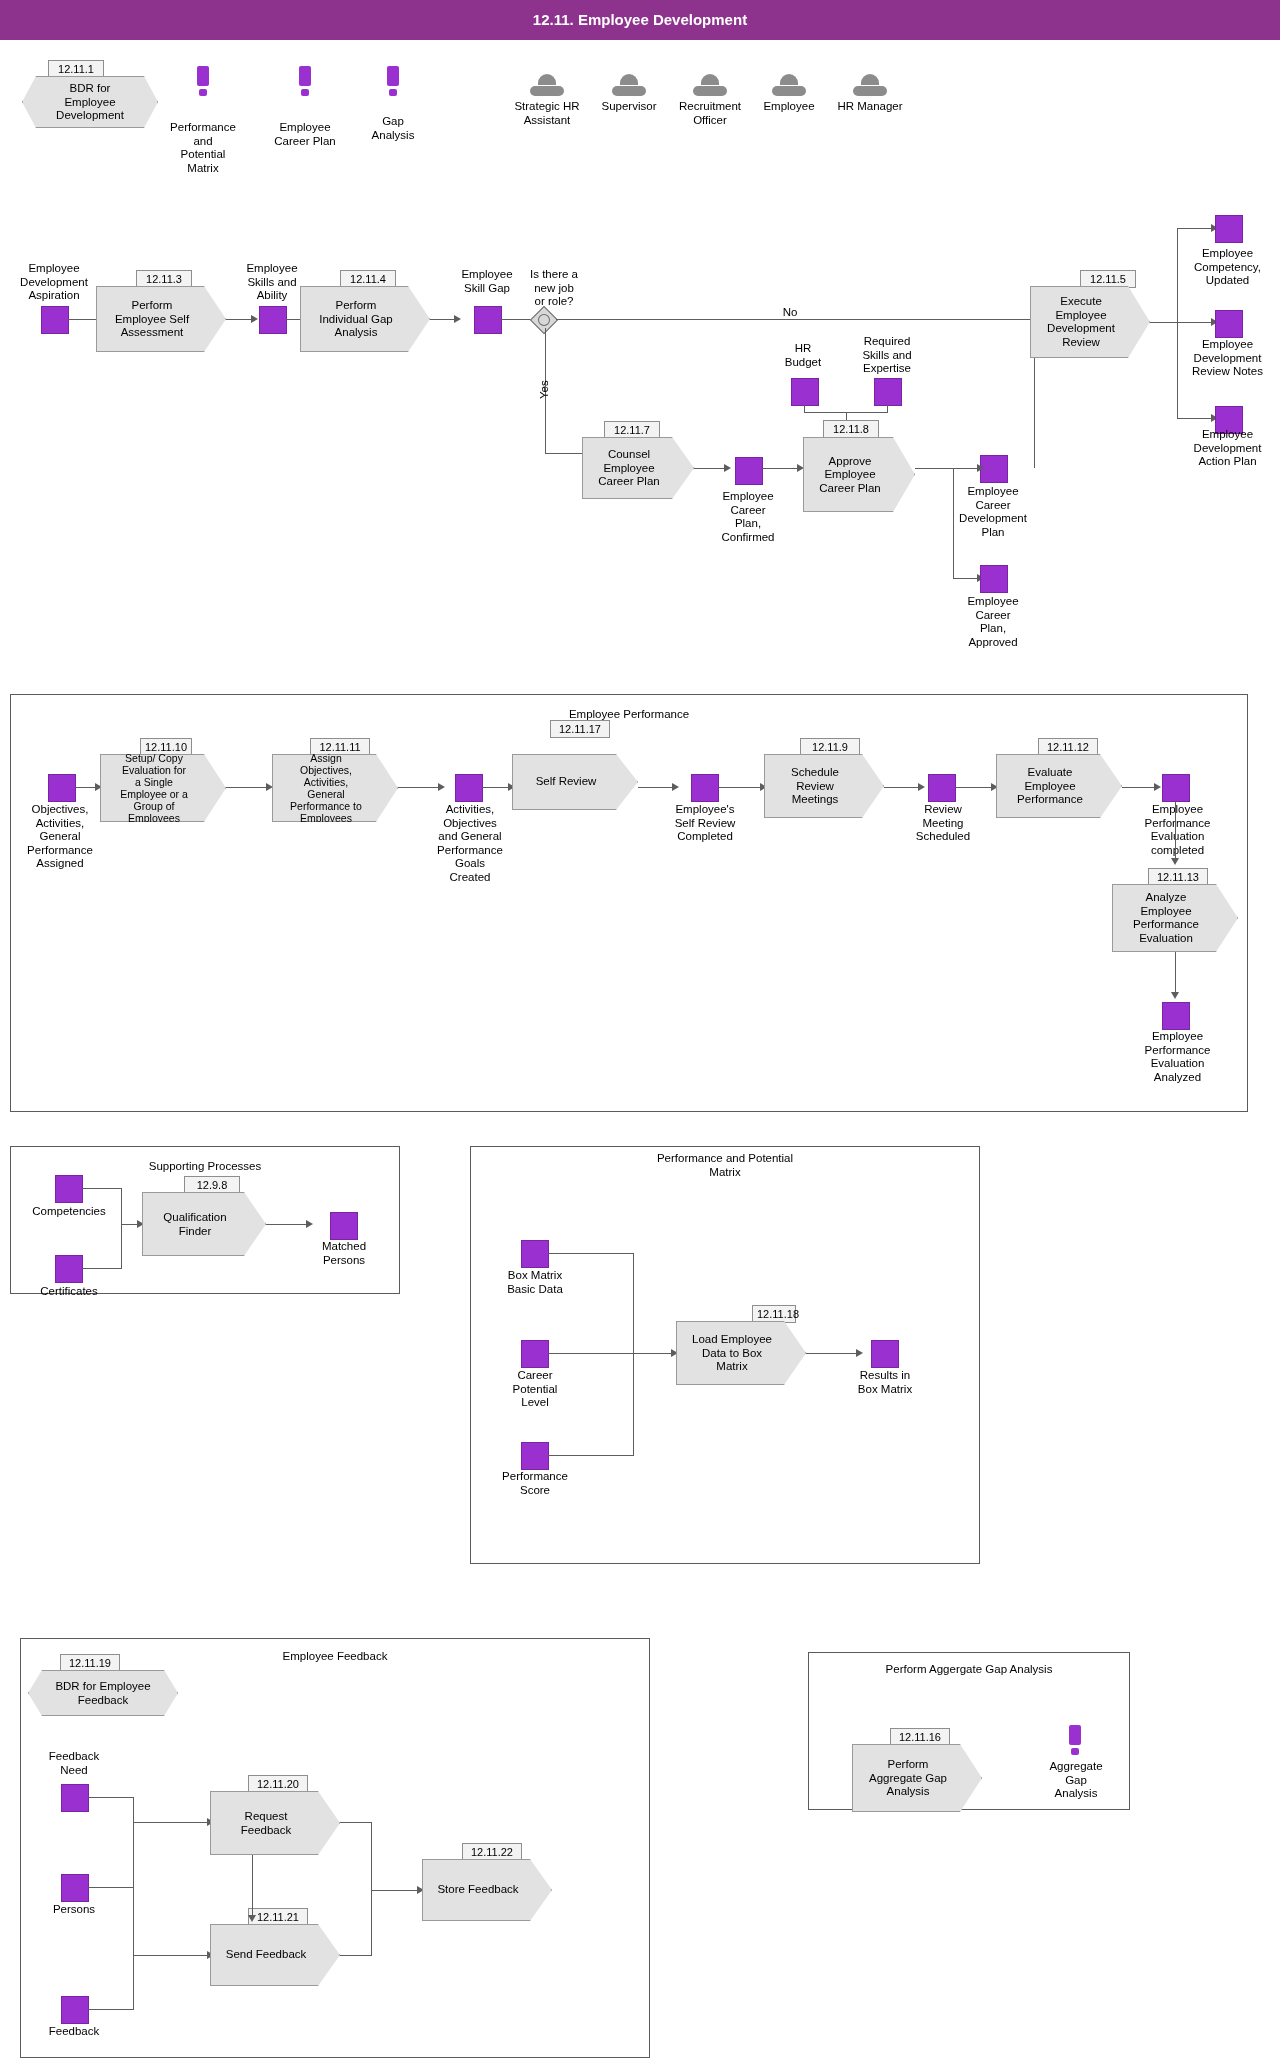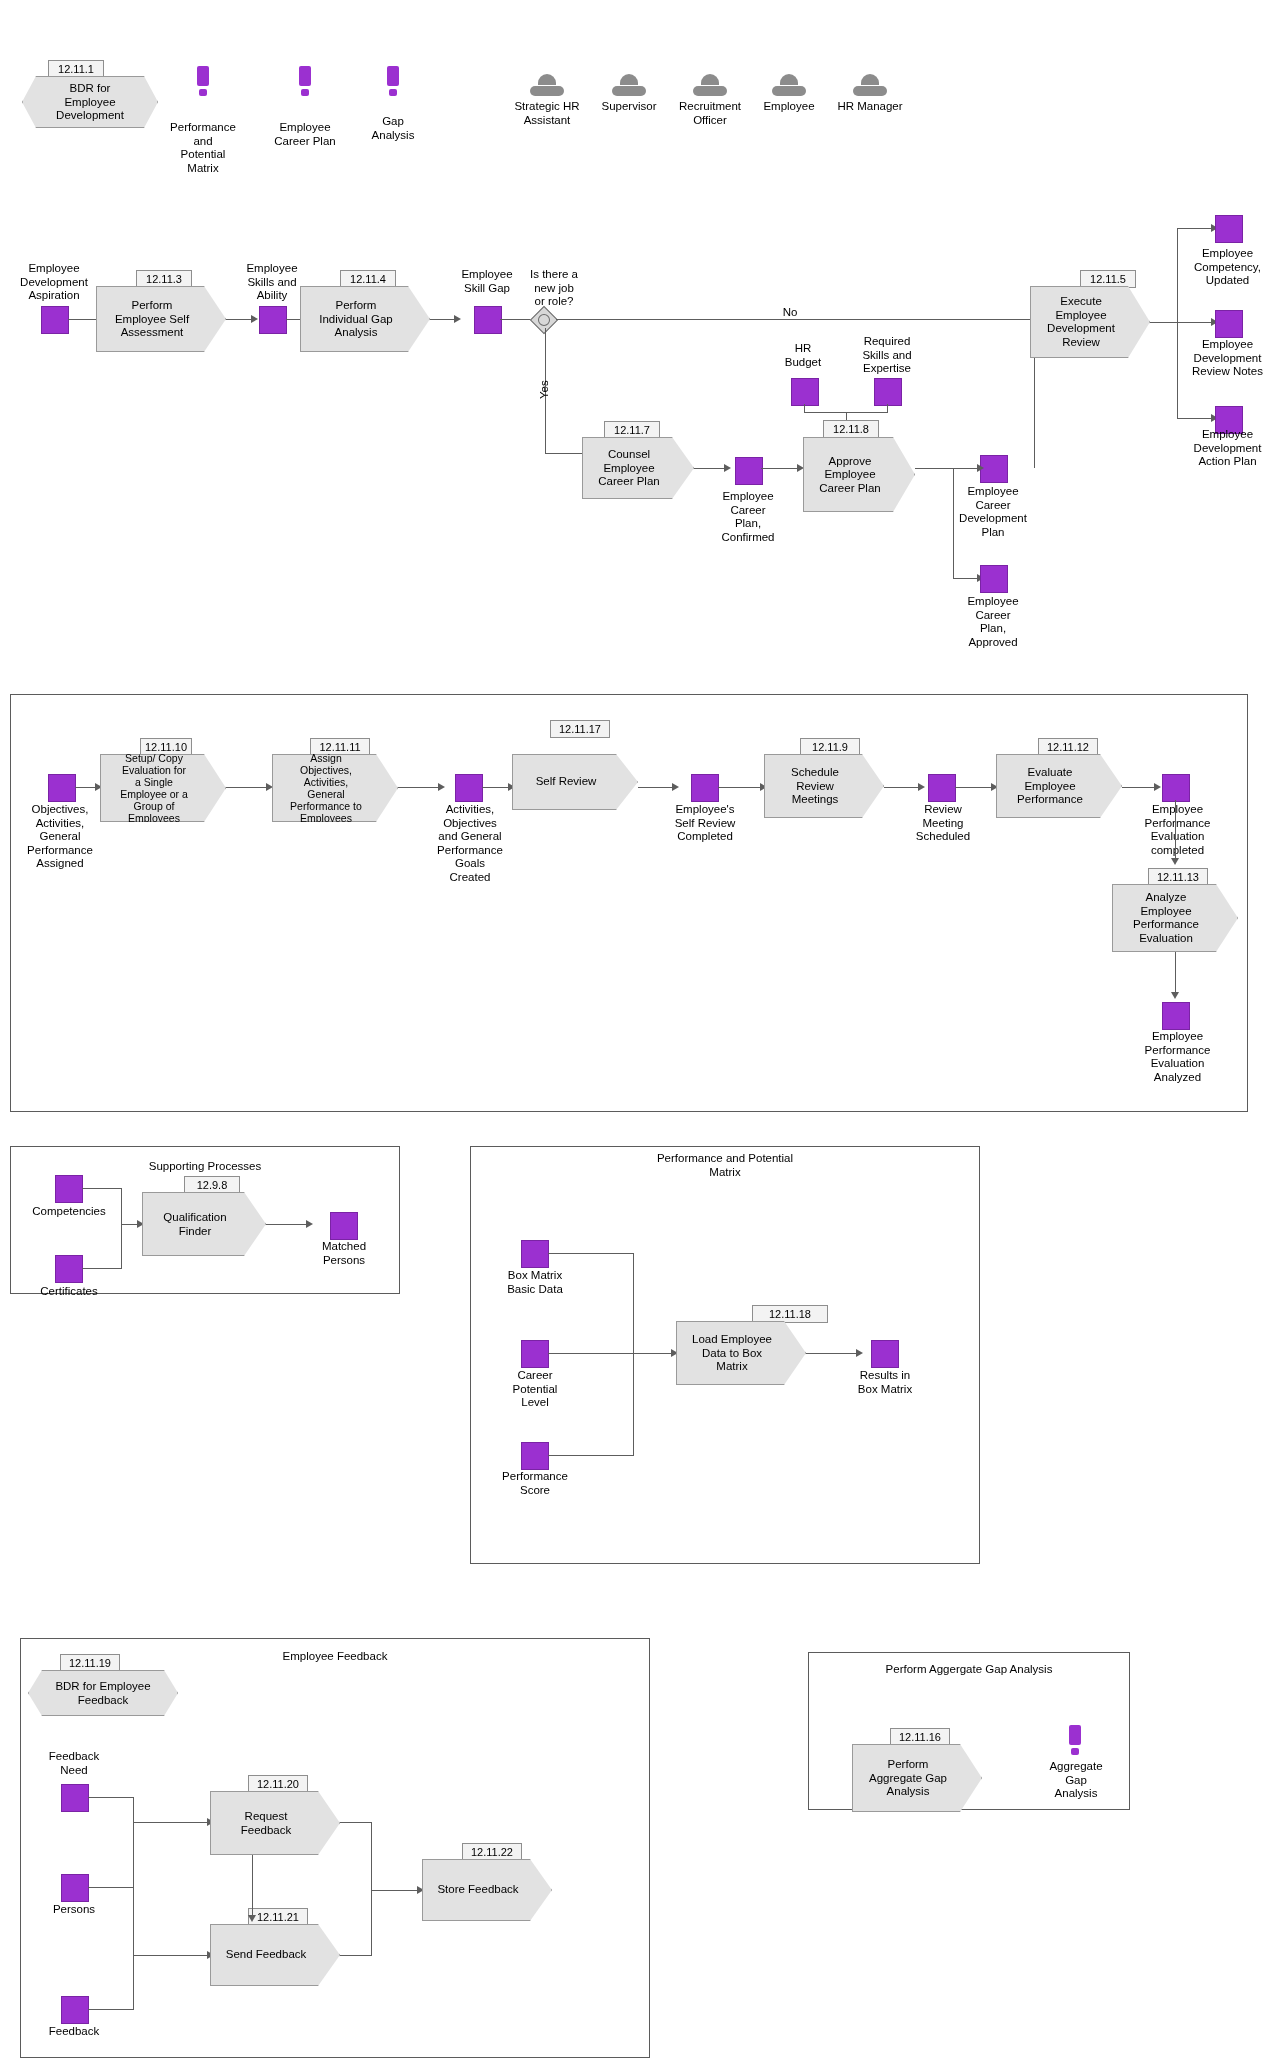--- a/index.html
+++ b/index.html
@@ -46,20 +46,23 @@
   .excl{position:absolute;width:12px;height:30px;}
   .excl .bar{position:absolute;left:0;top:0;width:12px;height:20px;background:#9b30d0;border-radius:2px;}
   .excl .dot{position:absolute;left:2px;top:23px;width:8px;height:7px;background:#9b30d0;border-radius:2px;}
   .vert{writing-mode:vertical-rl;transform:rotate(180deg);}
 </style>
 </head>
 <body>
 
 <div class="canvas">
 
+  <div class="titlebar">
+    <div class="t">12.11.  Employee Development</div>
+  </div>
 
   <div class="tag" style="left:48px;top:60px;width:56px;">12.11.1</div>
   <div class="bdr" style="left:22px;top:76px;width:136px;height:52px;">
     <div class="btext" style="white-space:pre-line;">BDR for
 Employee
 Development</div>
   </div>
 
   <div class="excl" style="left:197px;top:66px;">
       <div class="bar"></div>
@@ -253,20 +256,21 @@
 Review Notes</div>
 
   <div class="ln lnh" style="left:1177px;top:418px;width:36px;"></div>
   <div class="arrow ar-r" style="left:1211px;top:414px;"></div>
   <div class="dataobj" style="left:1215px;top:406px;"></div>
   <div class="lbl" style="left:1175px;top:428px;width:105px;white-space:pre-line;">Employee
 Development
 Action Plan</div>
 
   <div class="frame" style="left:10px;top:694px;width:1238px;height:418px;"></div>
+  <div class="frame-title" style="left:10px;top:708px;width:1238px;">Employee Performance</div>
 
   <div class="dataobj" style="left:48px;top:774px;"></div>
   <div class="lbl" style="left:5px;top:803px;width:110px;white-space:pre-line;">Objectives,
 Activities,
 General
 Performance
 Assigned</div>
   <div class="ln lnh" style="left:75px;top:787px;width:22px;"></div>
   <div class="arrow ar-r" style="left:95px;top:783px;"></div>
 
@@ -417,21 +421,21 @@
 Score</div>
 
   <div class="ln lnh" style="left:548px;top:1253px;width:86px;"></div>
   <div class="ln lnv" style="left:633px;top:1253px;height:100px;"></div>
   <div class="ln lnh" style="left:548px;top:1353px;width:86px;"></div>
   <div class="ln lnh" style="left:548px;top:1455px;width:86px;"></div>
   <div class="ln lnv" style="left:633px;top:1353px;height:102px;"></div>
   <div class="ln lnh" style="left:633px;top:1353px;width:40px;"></div>
   <div class="arrow ar-r" style="left:671px;top:1349px;"></div>
 
-  <div class="tag" style="left:752px;top:1305px;width:76px;">12.11.18</div>
+  <div class="tag" style="left:752px;top:1305px;width:44px;">12.11.18</div>
   <div class="proc" style="left:676px;top:1321px;width:130px;height:64px;">
     <div class="ptext" style="white-space:pre-line;">Load Employee
 Data to Box
 Matrix</div>
   </div>
 
   <div class="ln lnh" style="left:806px;top:1353px;width:52px;"></div>
   <div class="arrow ar-r" style="left:856px;top:1349px;"></div>
   <div class="dataobj" style="left:871px;top:1340px;"></div>
   <div class="lbl" style="left:838px;top:1369px;width:94px;white-space:pre-line;">Results in

